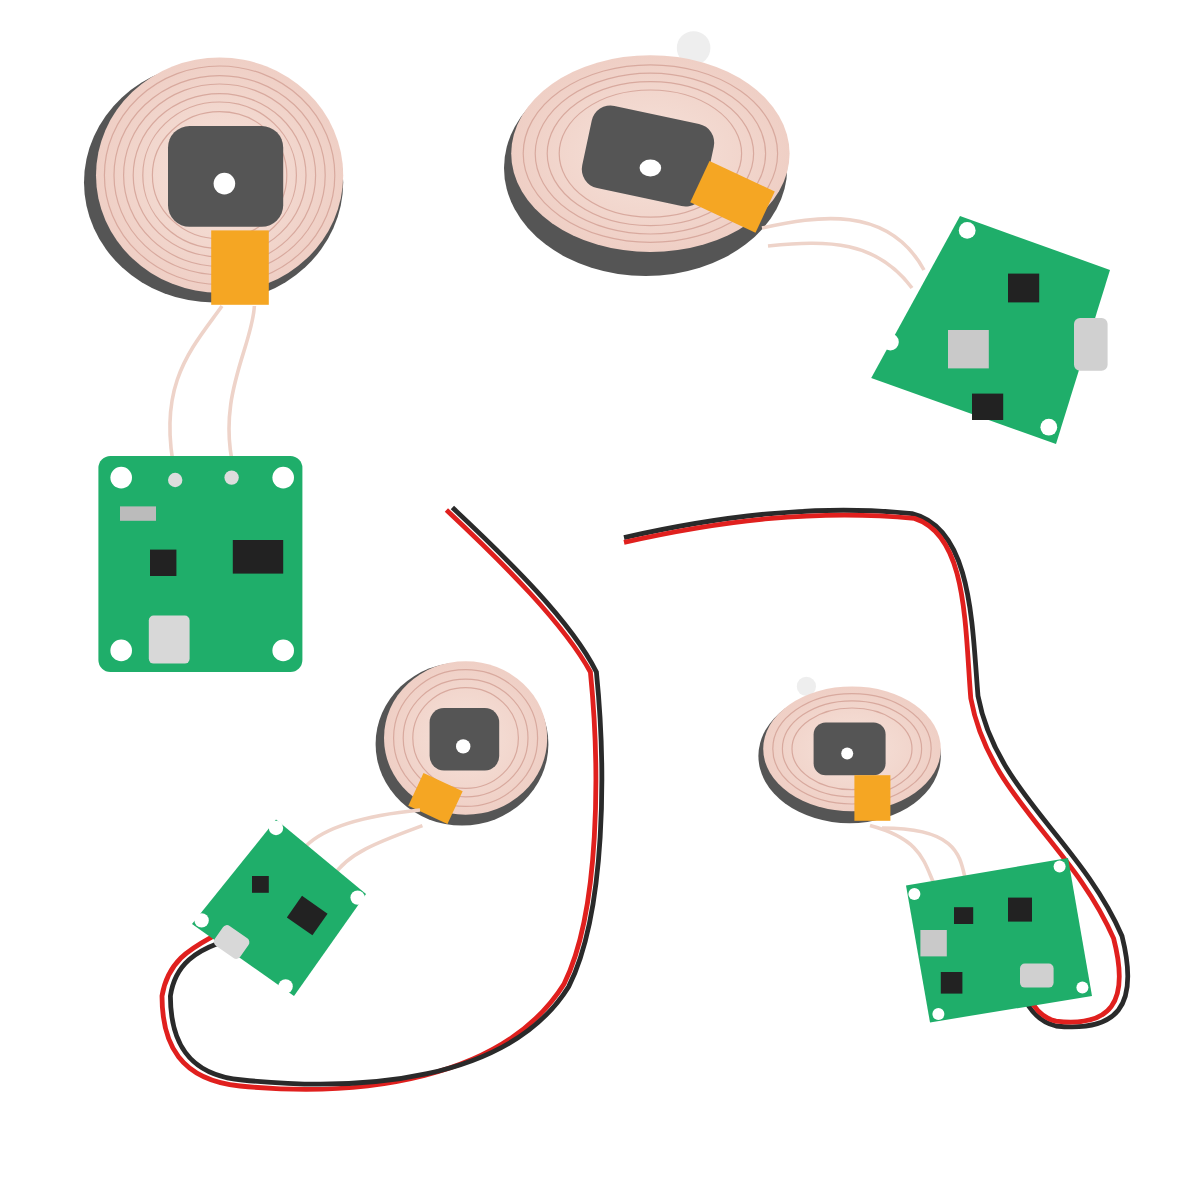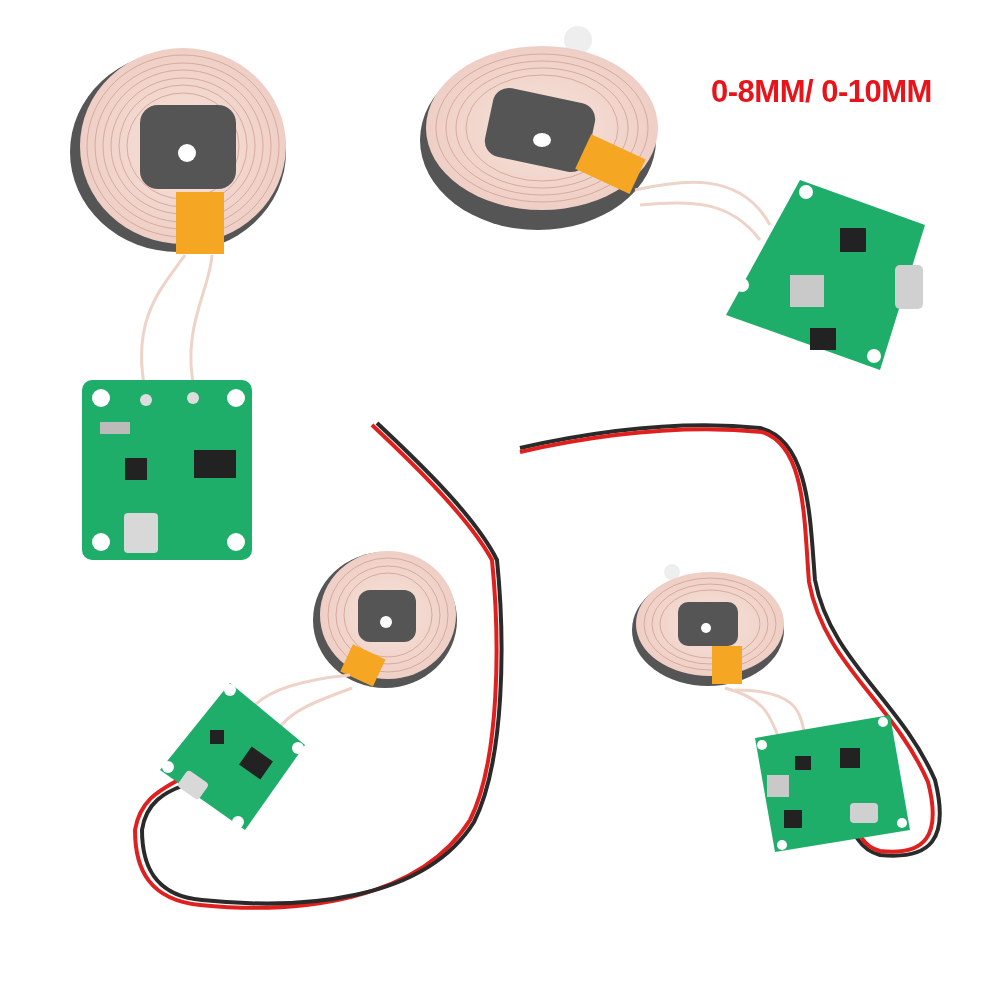--- a/index.html
+++ b/index.html
@@ -156,14 +156,13 @@
         <rect x="784" y="810" width="18" height="18" fill="#222"></rect>
         <rect x="850" y="803" width="28" height="20" rx="4" fill="#d0d0d0"></rect>
         <circle cx="762" cy="745" r="5" fill="#fff"></circle>
         <circle cx="883" cy="722" r="5" fill="#fff"></circle>
         <circle cx="782" cy="845" r="5" fill="#fff"></circle>
         <circle cx="902" cy="823" r="5" fill="#fff"></circle>
       </g>
     </g>
   </svg>
 
-  <div class="caption">0-8MM/ 0-10MM</div>
 </div>
 
 </body></html>

